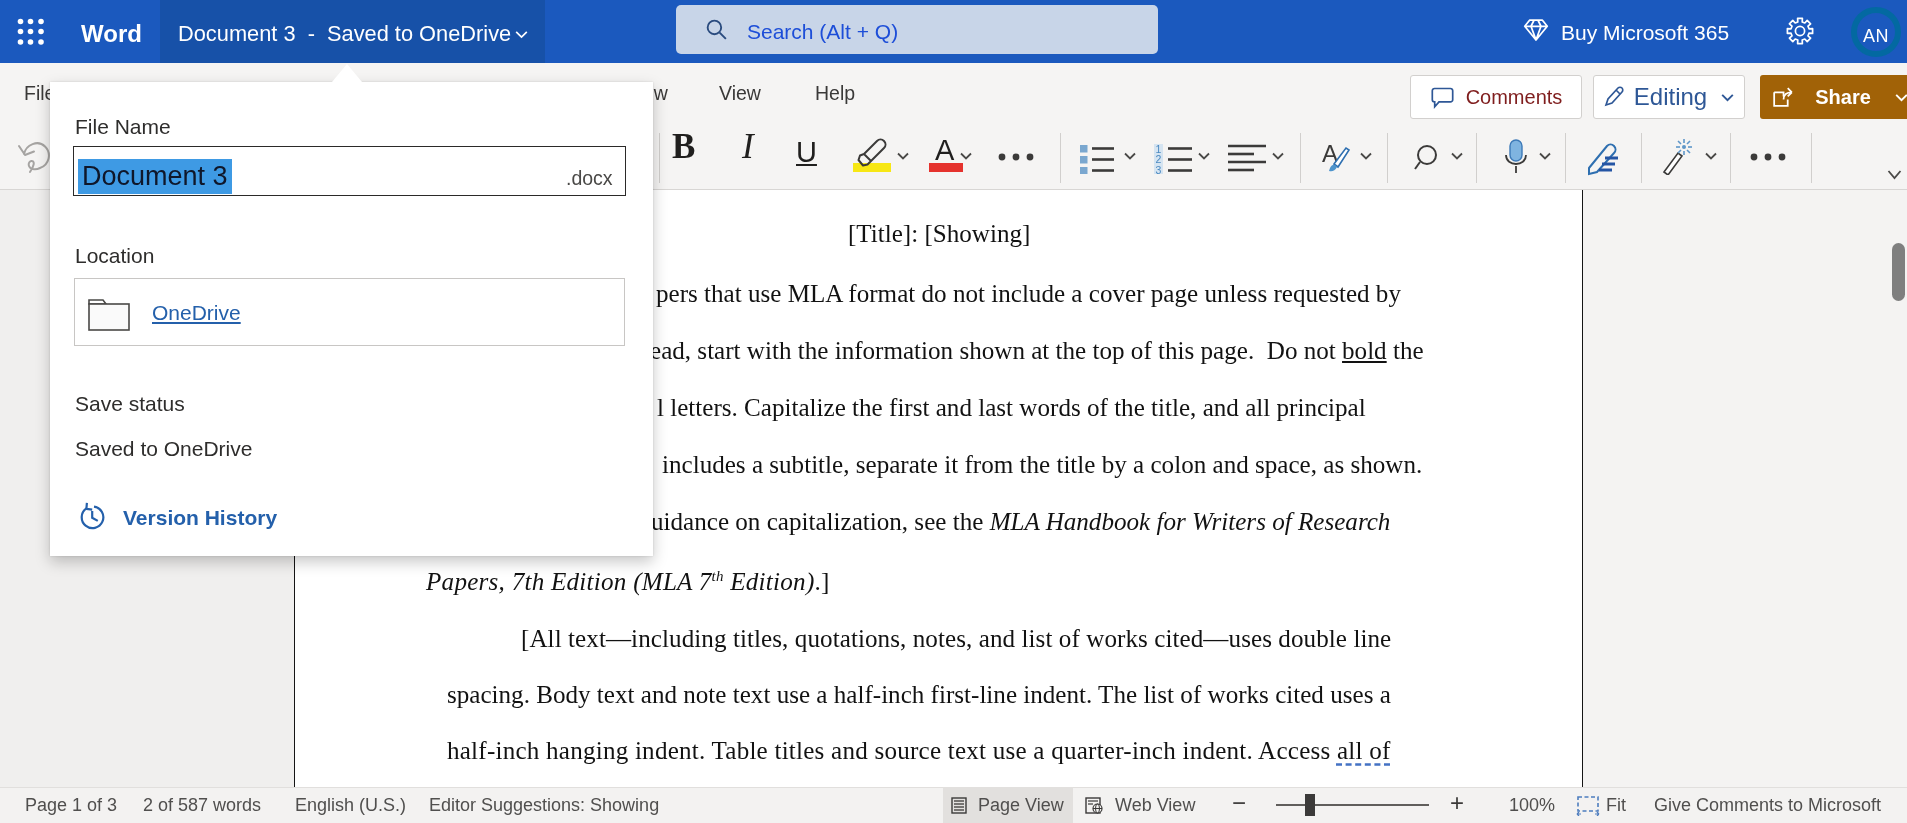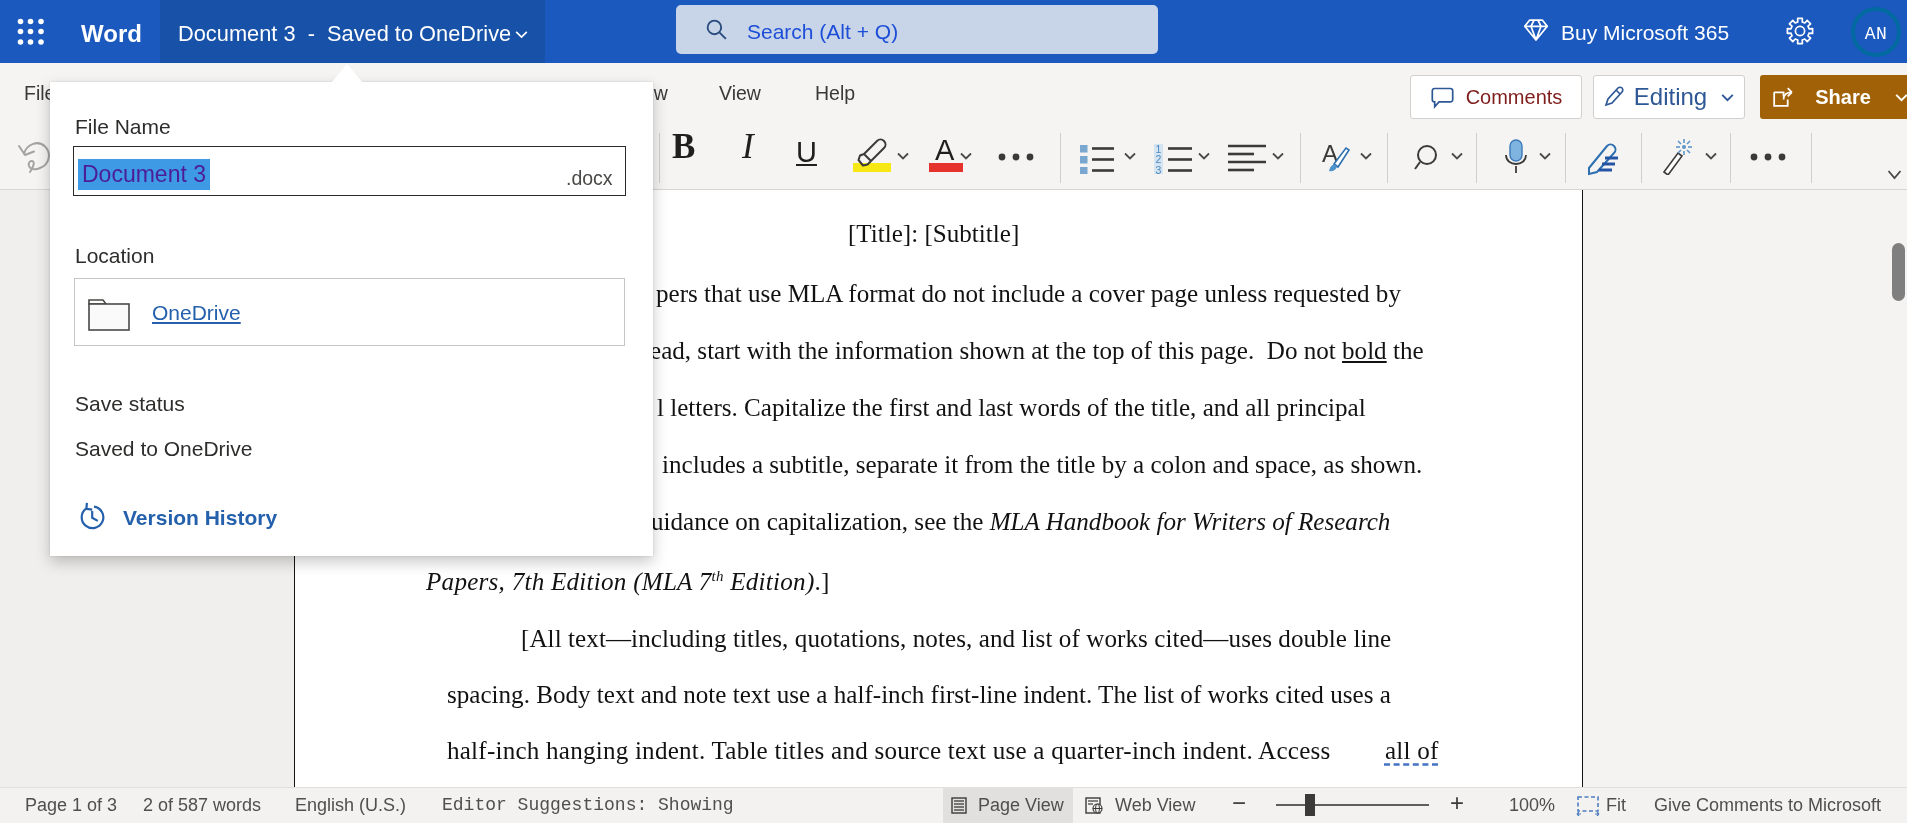--- a/index.html
+++ b/index.html
@@ -43,21 +43,21 @@
   </svg>
 <div class="abs" style="left:747px; top:20px; color:#1d4ed8; font-size:21px;">Search (Alt + Q)</div>
 <svg class="abs" style="left:1521px; top:15px;" width="30" height="30" viewBox="0 0 24 24">
     <path d="M7 4 L17 4 L21 9 L12 20 L3 9 Z M3 9 L21 9 M12 20 L8 9 L10.5 4 M12 20 L16 9 L13.5 4" fill="none" stroke="#fff" stroke-width="1.4" stroke-linejoin="round"></path>
   </svg>
 <div class="abs" style="left:1561px; top:21px; color:#fff; font-size:21px;">Buy Microsoft 365</div>
 <svg class="abs" style="left:1786px; top:17px;" width="28" height="28" viewBox="0 0 28 28">
     <path fill="none" stroke="#fff" stroke-width="1.7" stroke-linejoin="round" d="M 26.6 11.6 L 26.6 16.4 L 23.0 16.2 L 22.0 18.8 L 24.6 21.2 L 21.2 24.6 L 18.8 22.0 L 16.2 23.0 L 16.4 26.6 L 11.6 26.6 L 11.8 23.0 L 9.2 22.0 L 6.8 24.6 L 3.4 21.2 L 6.0 18.8 L 5.0 16.2 L 1.4 16.4 L 1.4 11.6 L 5.0 11.8 L 6.0 9.2 L 3.4 6.8 L 6.8 3.4 L 9.2 6.0 L 11.8 5.0 L 11.6 1.4 L 16.4 1.4 L 16.2 5.0 L 18.8 6.0 L 21.2 3.4 L 24.6 6.8 L 22.0 9.2 L 23.0 11.8 Z"></path>
     <circle cx="14" cy="14" r="4.6" fill="none" stroke="#fff" stroke-width="1.7"></circle>
   </svg>
-<div class="abs" style="left:1851px; top:7px; width:50px; height:50px; border:4px solid #0369a1; border-radius:50%; color:#fff; font-size:18px; text-align:center; line-height:46px; letter-spacing:0.5px;font-family:Liberation Mono, monospace;">AN</div>
+<div class="abs" style="left:1851px; top:7px; width:50px; height:50px; border:6px solid #0369a1; border-radius:50%; color:#fff; font-size:18px; text-align:center; line-height:46px; letter-spacing:0.5px;">AN</div>
 
 <div class="abs" style="left:0; top:63px; width:1907px; height:127px; background:#F5F4F3; border-bottom:1px solid #D8D6D4;"></div>
 <div class="menutab" style="left:24px;">File</div>
 <div class="menutab" style="left:604px;">Review</div>
 <div class="menutab" style="left:719px;">View</div>
 <div class="menutab" style="left:815px;">Help</div>
 <svg class="abs" style="left:18px; top:138px;" width="32" height="40" viewBox="0 0 32 40">
     <path fill="none" stroke="#A6A4A2" stroke-width="2" stroke-linejoin="round" stroke-linecap="round" d="M1 8 L7 17 L16 13.5 M6 16 C 8 6.5, 20 1.5, 27 8.5 C 34 15.5, 31 27, 22 30 C 17 32.5, 12 31, 11 28 C 10 25, 12 22.5, 14 23 C 17 23.5, 16 28, 12 34"></path>
   </svg>
 
@@ -212,37 +212,37 @@
     </svg>
   Share
   <svg width="17" height="17" viewBox="0 0 16 16" style="margin-left:11px;">
       <path d="M3 5.5 L8 10.5 L13 5.5" fill="none" stroke="#fff" stroke-width="1.8"></path>
     </svg>
 </div>
 
 <div class="abs" style="left:0; top:190px; width:294px; height:597px; background:#F0EFEE;"></div>
 <div class="abs" style="left:1582px; top:190px; width:325px; height:597px; background:#F4F3F2;"></div>
 <div class="abs" style="left:294px; top:190px; width:1288.5px; height:597px; background:#fff; border-left:1.5px solid #151515; border-right:1.5px solid #151515;"></div>
-<div class="dline" style="top:220.1px; left:848px;">[Title]: [Subtitle]</div>
+<div class="dline" style="top:220.1px; left:848px;">[Title]: [Showing]</div>
 <div class="dline" style="top:280.1px; left:656px;">pers that use MLA format do not include a cover page unless requested by</div>
 <div class="dline" style="top:337.1px; left:650px;">ead, start with the information shown at the top of this page.&nbsp; Do not <span style="text-decoration:underline;">bold</span> the</div>
 <div class="dline" style="top:394.1px; left:657px;">l letters. Capitalize the first and last words of the title, and all principal</div>
 <div class="dline" style="top:451.1px; left:662px;">includes a subtitle, separate it from the title by a colon and space, as shown.</div>
 <div class="dline" style="top:508.1px; left:651px;">uidance on capitalization, see the <i>MLA Handbook for Writers of Research</i></div>
 <div class="dline" style="top:568.1px; left:426px; letter-spacing:0.25px;"><i>Papers, 7th Edition (MLA 7<sup style="font-size:15px;">th</sup> Edition)</i>.]</div>
 <div class="dline" style="top:625.1px; left:521px; letter-spacing:0.07px;">[All text—including titles, quotations, notes, and list of works cited—uses double line</div>
 <div class="dline" style="top:681.1px; left:447px;">spacing. Body text and note text use a half-inch first-line indent. The list of works cited uses a</div>
-<div class="dline" style="top:737.1px; left:447px; letter-spacing:0.22px;">half-inch hanging indent. Table titles and source text use a quarter-inch indent. Access <span style="text-decoration:underline dashed #4472C4; text-underline-offset:4px;margin-left:48px;">all of</span></div>
+<div class="dline" style="top:737.1px; left:447px; letter-spacing:0.22px;">half-inch hanging indent. Table titles and source text use a quarter-inch indent. Access <span style="text-decoration:underline dashed #4472C4; text-underline-offset:4px;">all of</span></div>
 <div class="abs" style="left:1892px; top:243px; width:13px; height:58px; background:#7f7f7f; border-radius:7px;"></div>
 
 <div class="abs" style="left:332px; top:64px; width:0; height:0; border-left:15px solid transparent; border-right:15px solid transparent; border-bottom:18px solid #fff; z-index:51;"></div>
 <div class="abs" style="left:50px; top:82px; width:603px; height:474px; background:#fff; box-shadow:0 6px 14px rgba(0,0,0,0.22), 0 0 2px rgba(0,0,0,0.12); z-index:50;"></div>
 <div class="plabel" style="top:115px;">File Name</div>
 <div class="abs" style="left:73px; top:146px; width:553px; height:50px; border:1px solid #2B2A29; background:#fff; z-index:52;"></div>
-<div class="abs" style="left:78px; top:159px; background:#3E9AE4; color:#4c1d95; font-size:23px; padding:2px 4px; z-index:53;">Document 3</div>
+<div class="abs" style="left:78px; top:159px; background:#3E9AE4; color:#0f172a; font-size:27px; padding:2px 4px; z-index:53;">Document 3</div>
 <div class="abs" style="left:566px; top:167px; color:#4A4947; font-size:19.5px; z-index:53;">.docx</div>
 <div class="plabel" style="top:243.5px;">Location</div>
 <div class="abs" style="left:74px; top:278px; width:551px; height:68px; border:1px solid #C8C6C4; background:#fff; z-index:52;"></div>
 <svg class="abs" style="left:88px; top:295px; z-index:53;" width="42" height="36" viewBox="0 0 42 36">
   <path d="M1 5 h14 l3 4 h-17 Z" fill="none" stroke="#4A4947" stroke-width="1.6"></path>
   <rect x="1" y="9" width="40" height="26" fill="#FAFAFA" stroke="#4A4947" stroke-width="1.6"></rect>
 </svg>
 <div class="abs" style="left:152px; top:301px; color:#2460AB; font-size:21px; text-decoration:underline; z-index:53;">OneDrive</div>
 <div class="plabel" style="top:392px;">Save status</div>
 <div class="plabel" style="top:437px;">Saved to OneDrive</div>
@@ -250,21 +250,21 @@
   <path d="M 9.4 7.4 A 10.8 10.8 0 1 0 17 5.6" fill="none" stroke="#2460AB" stroke-width="2.2"></path>
   <path d="M 9.9 1.9 L 9.4 7.8 L 15.2 8.6" fill="none" stroke="#2460AB" stroke-width="2.2" stroke-linejoin="round"></path>
   <path d="M 15.2 10 L 15.2 16.8 L 20.8 19.9" fill="none" stroke="#2460AB" stroke-width="2.2"></path>
 </svg>
 <div class="abs" style="left:123px; top:506px; color:#2460AB; font-size:21px; font-weight:bold; z-index:53;">Version History</div>
 
 <div class="abs" style="left:0; top:787px; width:1907px; height:36px; background:#F3F2F1; border-top:1px solid #E1DFDD;"></div>
 <div class="sitem" style="left:25px;">Page 1 of 3</div>
 <div class="sitem" style="left:143px;">2 of 587 words</div>
 <div class="sitem" style="left:295px;">English (U.S.)</div>
-<div class="sitem" style="left:442px;font-family:Liberation Mono, monospace;">Editor Suggestions: Showing</div>
+<div class="sitem" style="left:429px;">Editor Suggestions: Showing</div>
 <div class="abs" style="left:943px; top:787px; width:130px; height:36px; background:#E2E0DE;"></div>
 <svg class="abs" style="left:951px; top:797px;" width="16" height="17" viewBox="0 0 16 17">
     <rect x="1" y="1" width="14" height="15" fill="none" stroke="#3B3A39" stroke-width="1.4"></rect>
     <g stroke="#3B3A39" stroke-width="1.3">
       <line x1="3" y1="4" x2="13" y2="4"></line>
       <line x1="3" y1="7" x2="13" y2="7"></line>
       <line x1="3" y1="10" x2="13" y2="10"></line>
       <line x1="3" y1="13" x2="13" y2="13"></line>
     </g>
   </svg>

